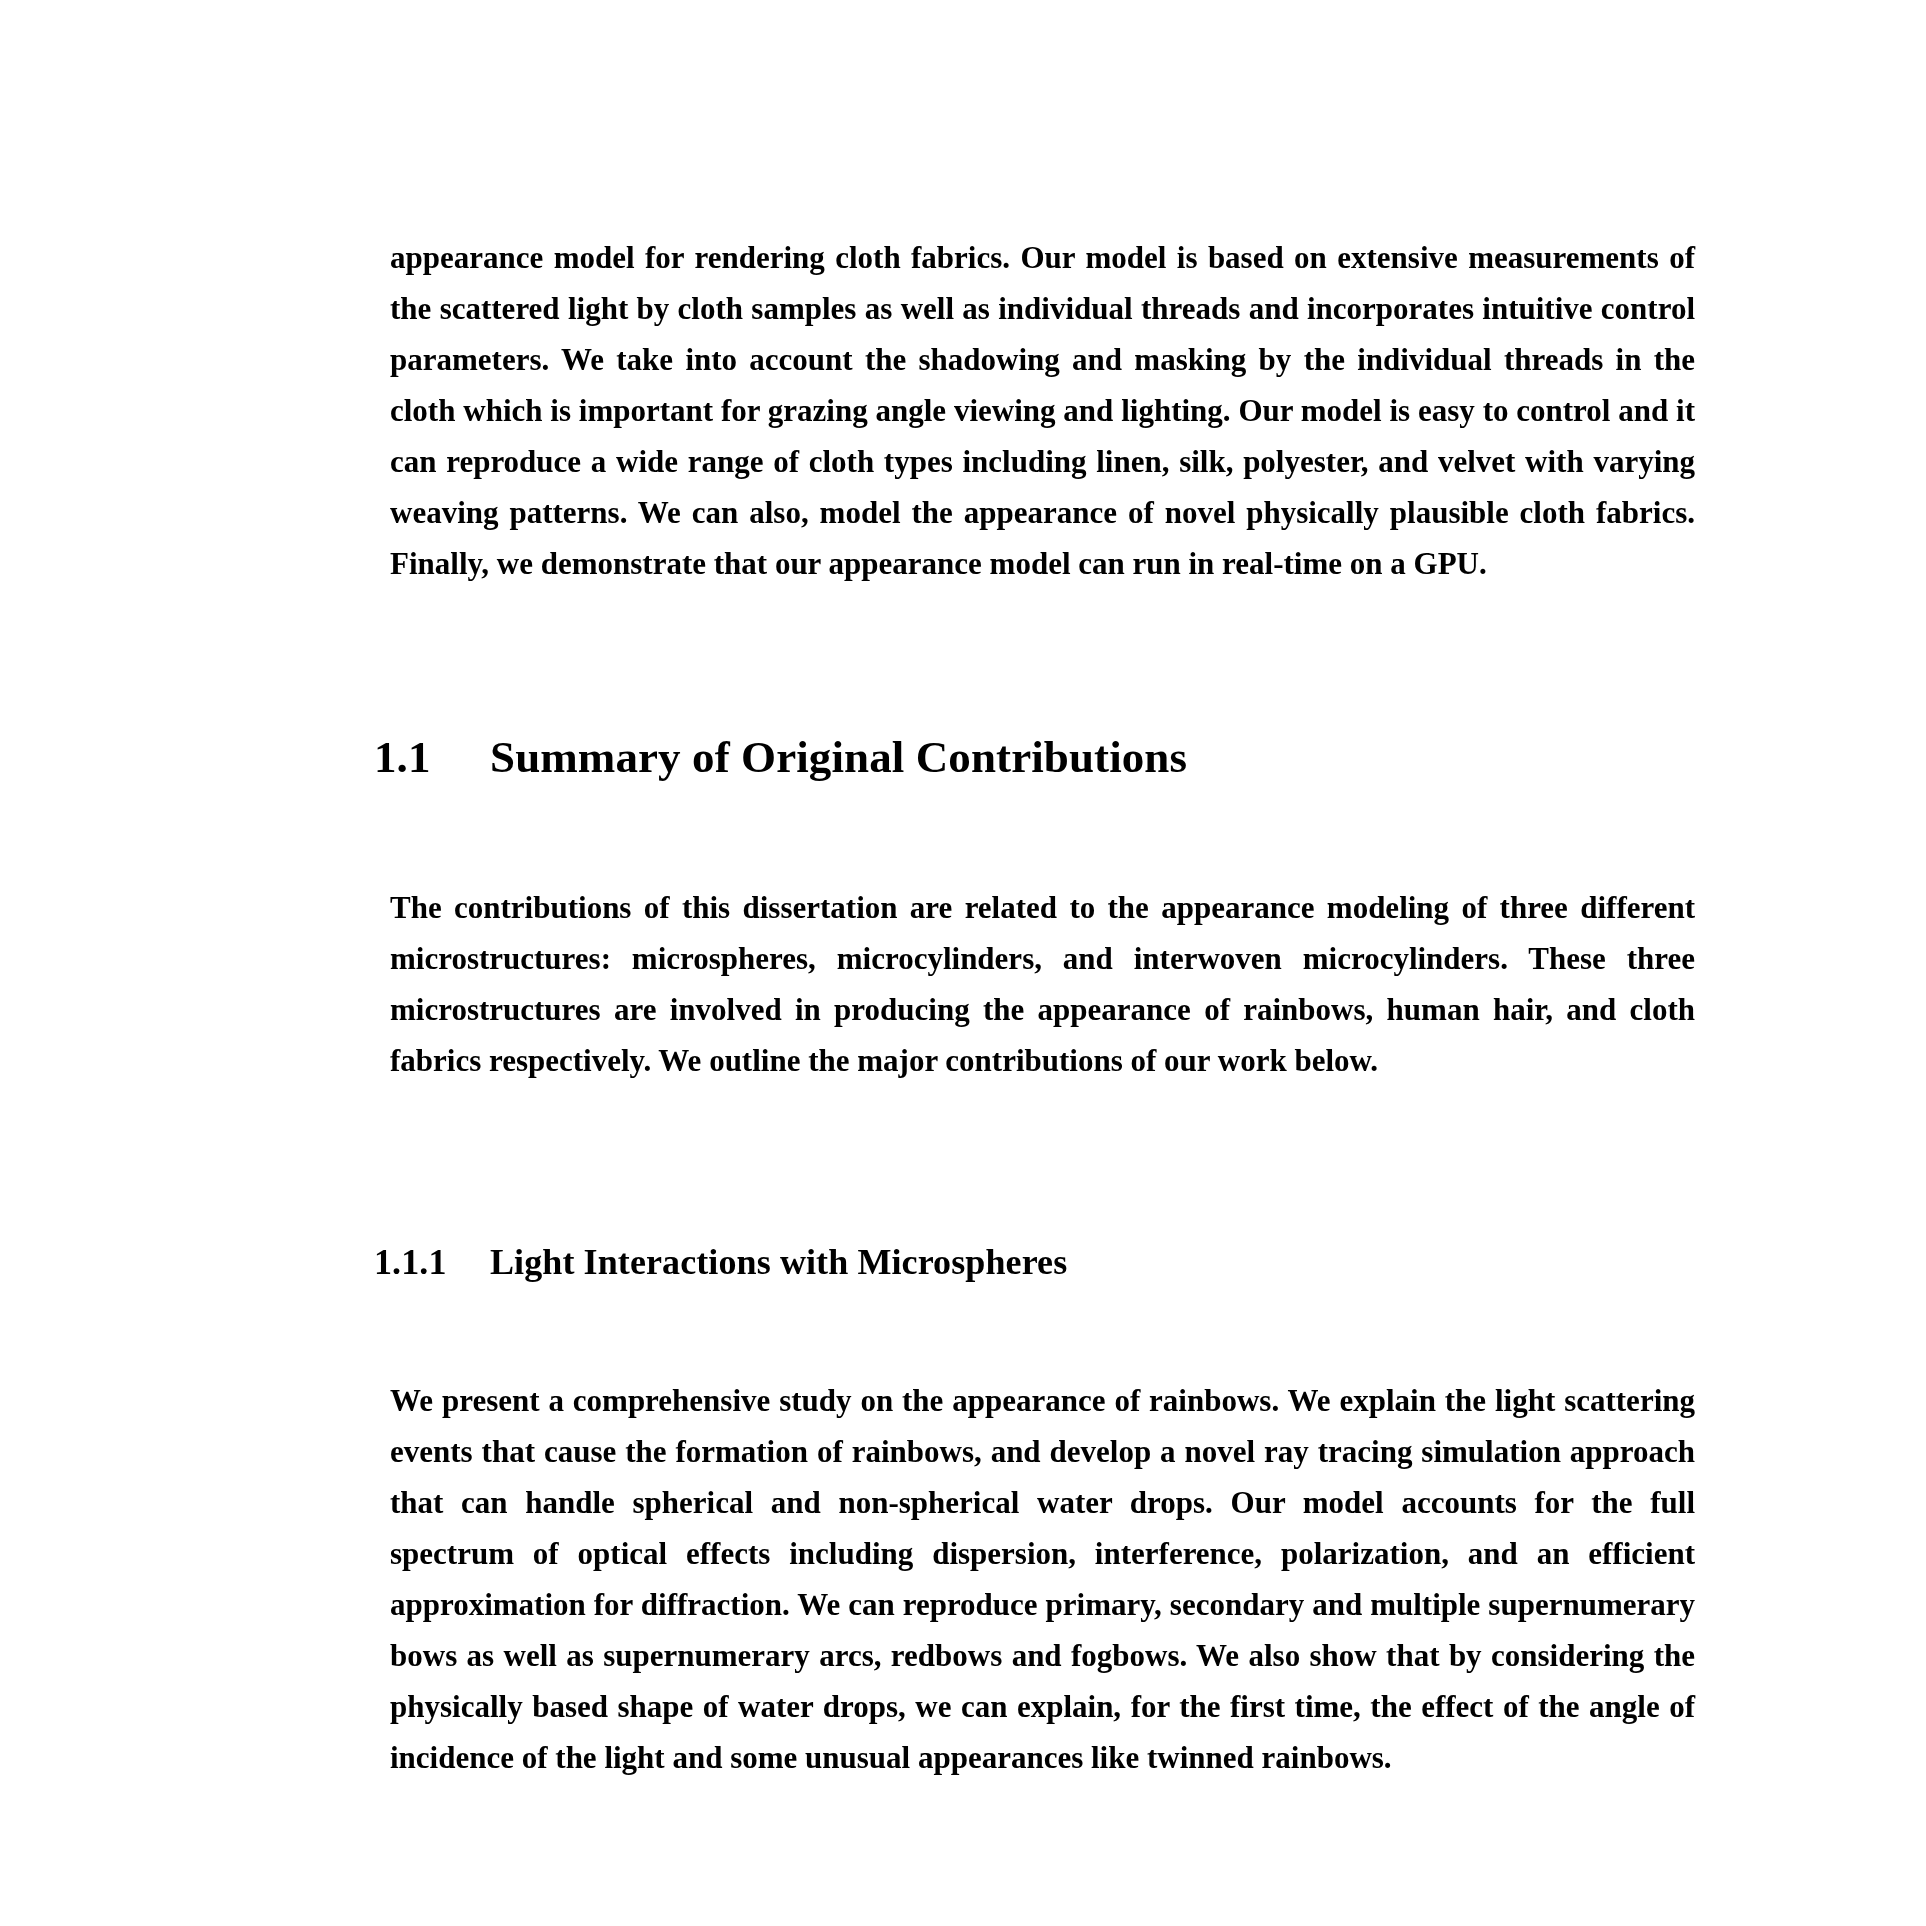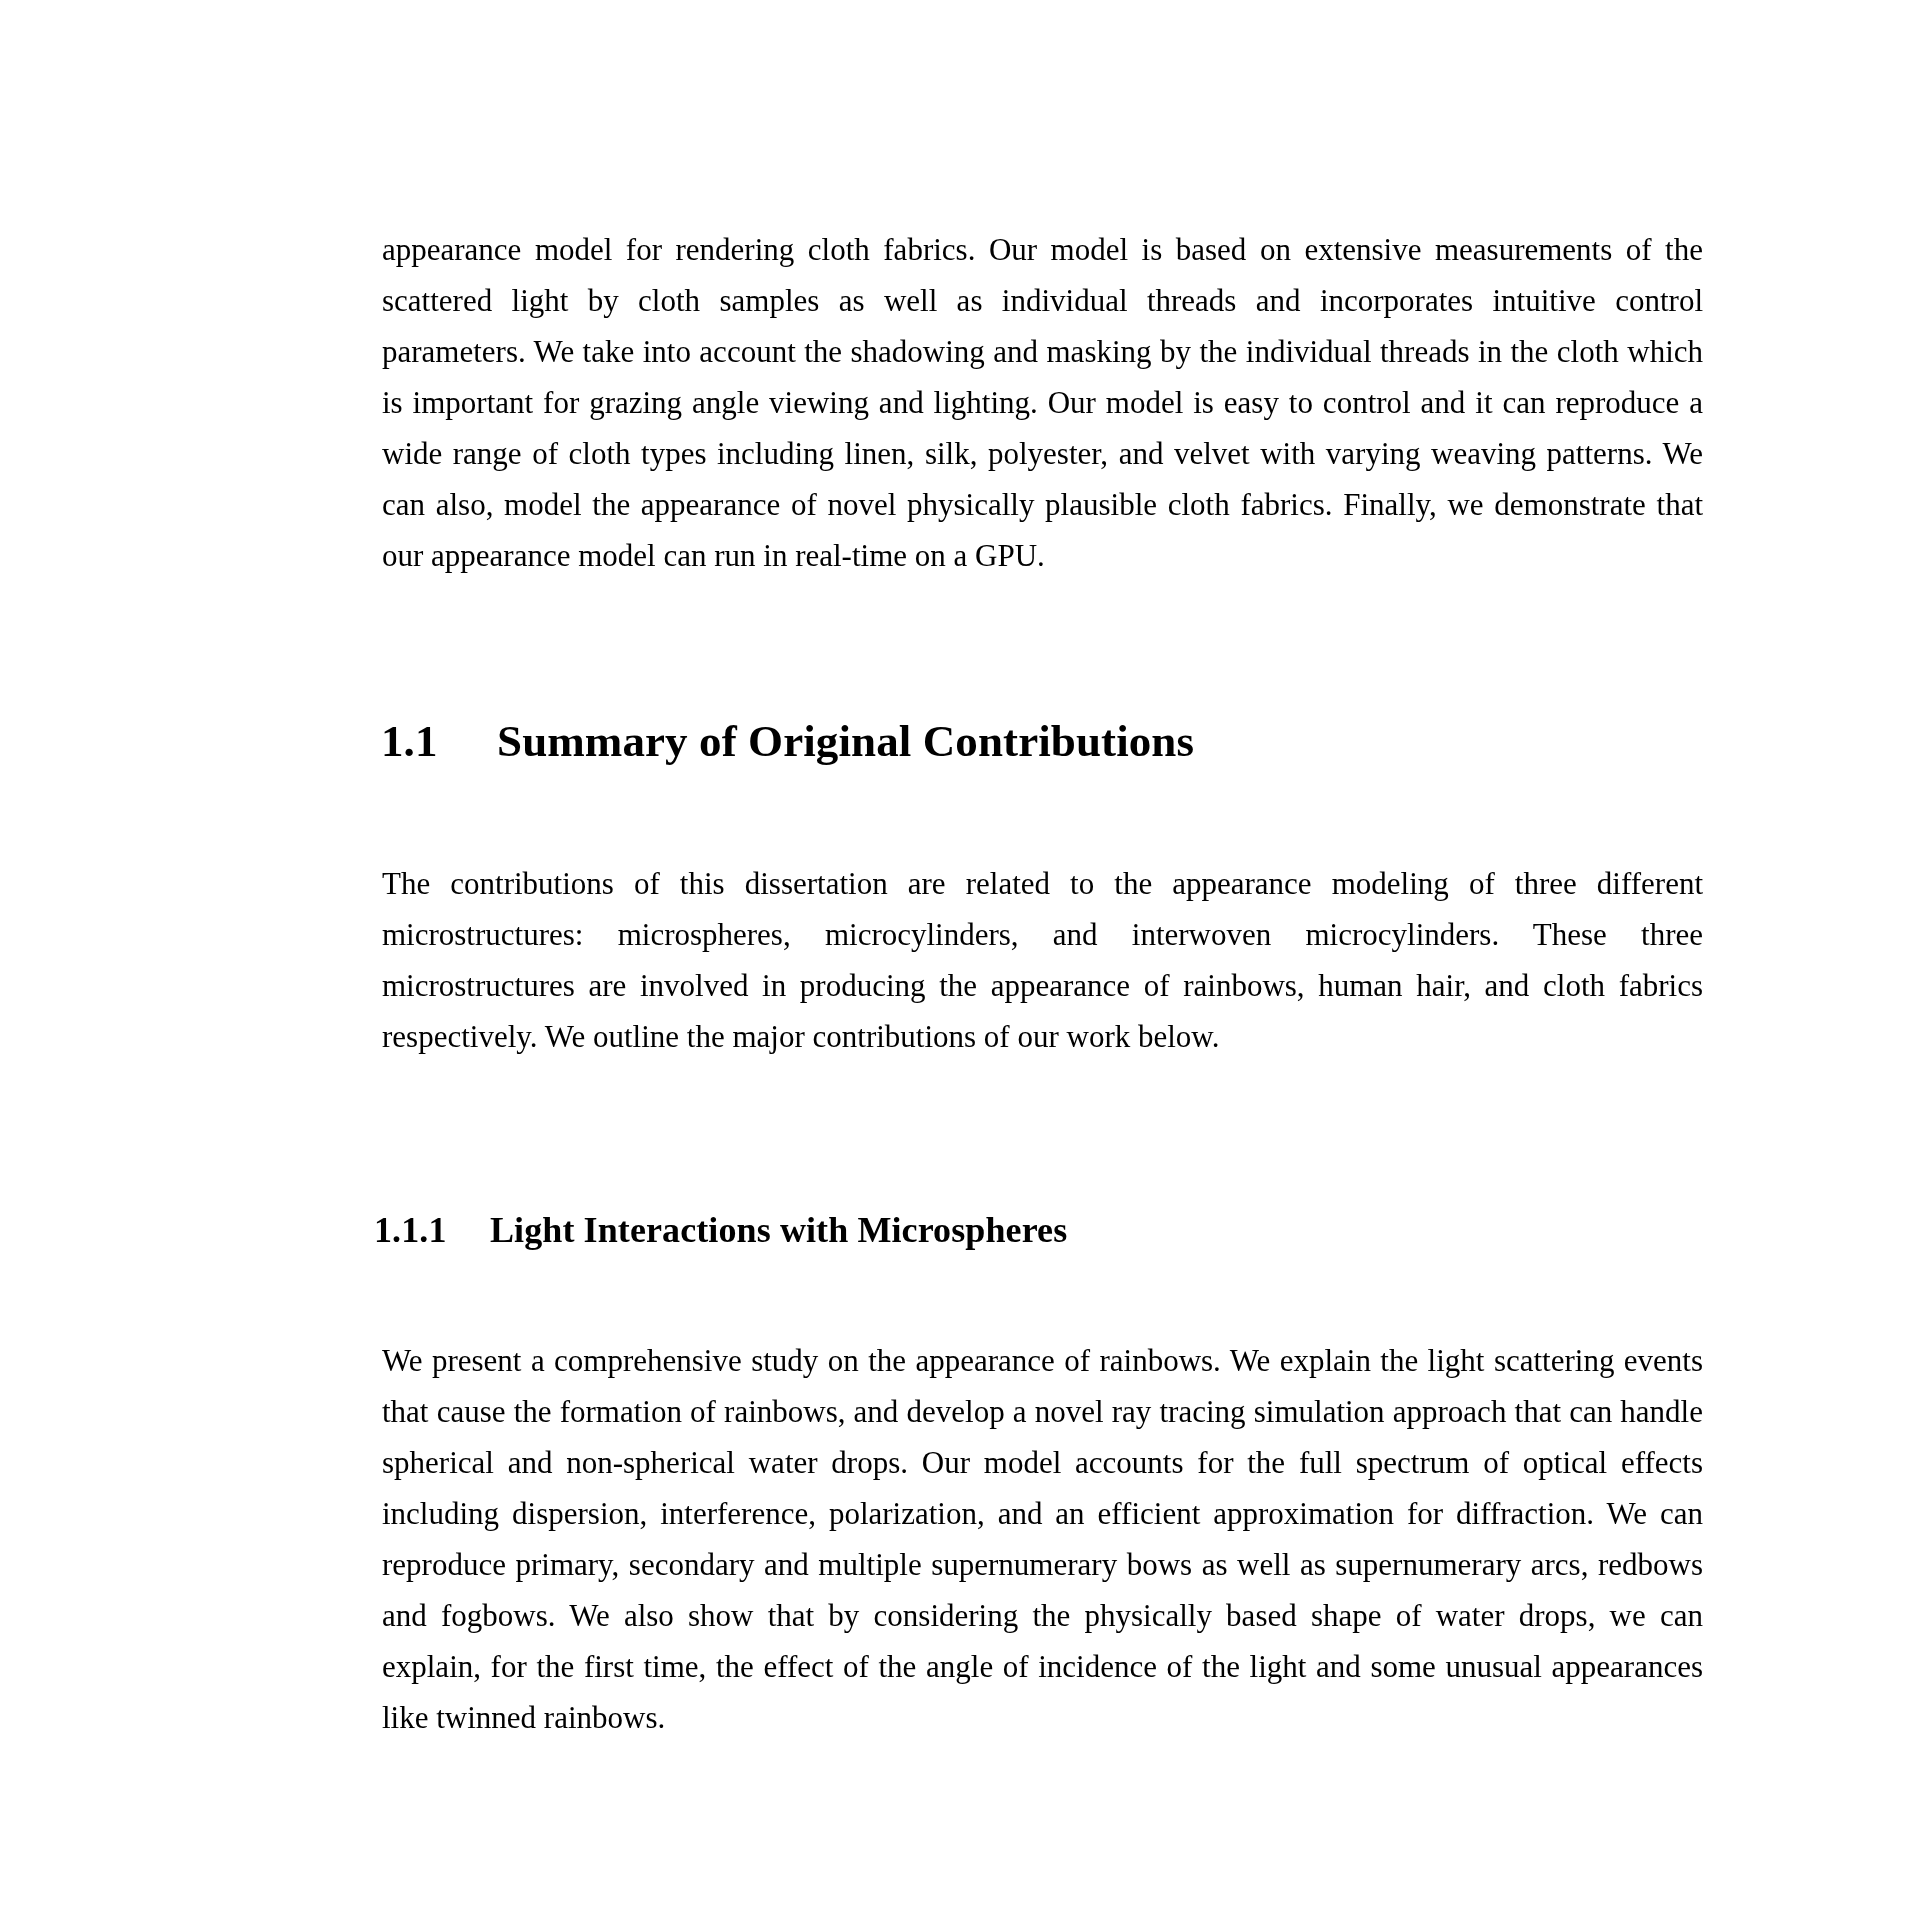--- a/index.html
+++ b/index.html
@@ -32,45 +32,44 @@
 
   
   .textblock {
     position: absolute;
     left: 374px;
     top: 216px;
     width: 1337px;
   }
 
   p.body {
-    margin: 8px;
+    margin: 16px;
     font-size: 31px;
     line-height: 51px;
     text-align: justify;
     text-justify: inter-word;
     hyphens: none;
     text-indent: 0;
-    font-weight: normal;
+    font-weight: bold;
   }
 
   
   .h-section {
     margin: 0;
     font-size: 45px;
     font-weight: bold;
     line-height: 1.15;
     letter-spacing: 0.1px;
     display: flex;
     align-items: baseline;
   }
   .h-section .num {
     display: inline-block;
     width: 116px;
     flex: 0 0 116px;
-    margin-left: 7px;
   }
   .h-section .ttl {
     flex: 1 1 auto;
   }
 
   
   .h-subsection {
     margin: 0;
     font-size: 36px;
     font-weight: bold;

